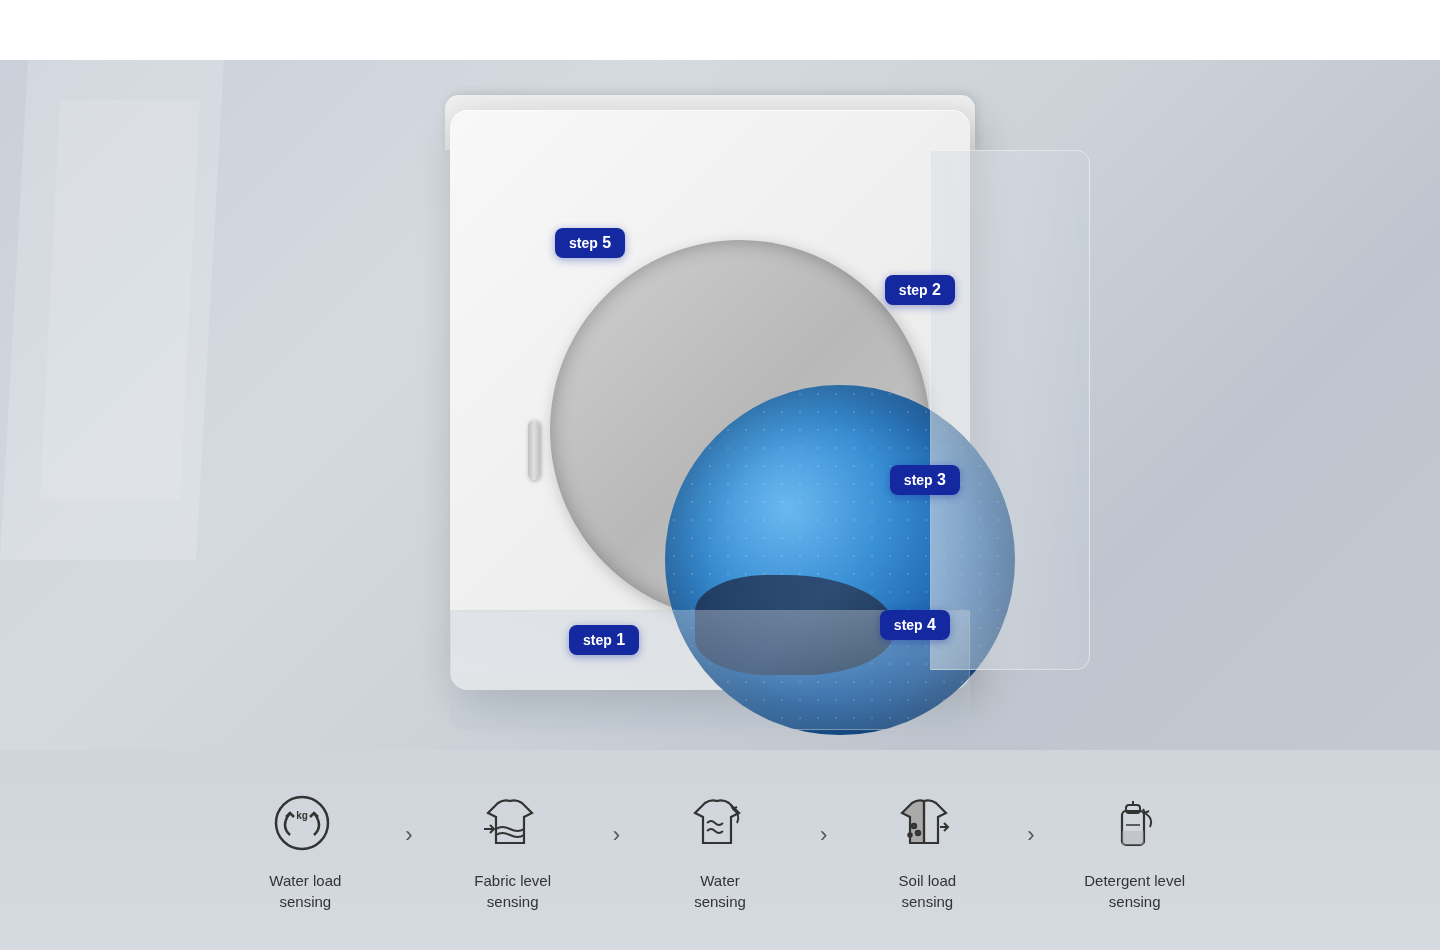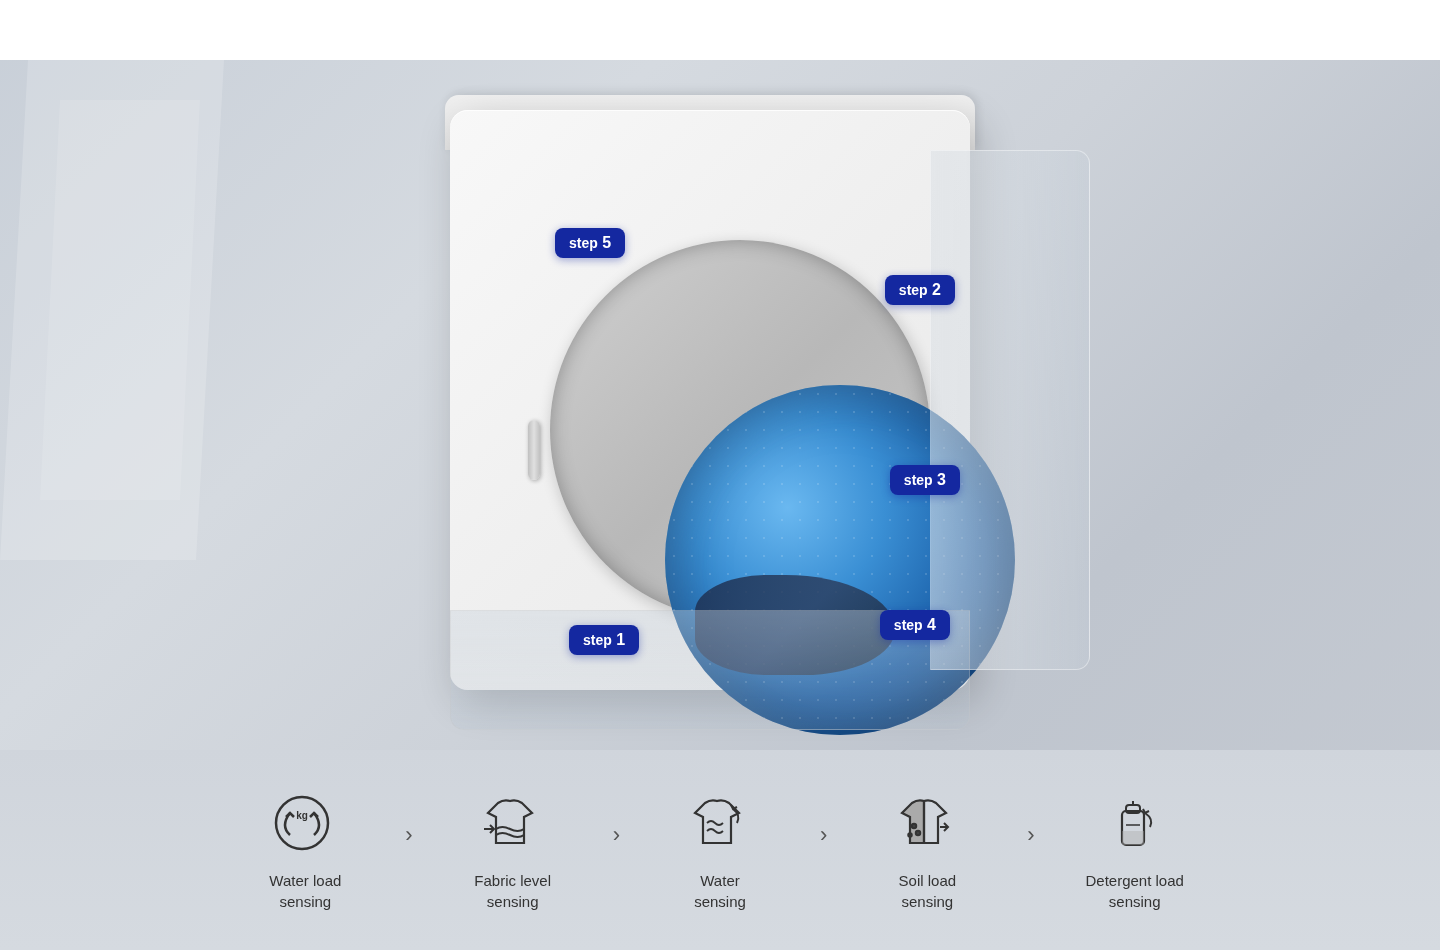--- a/index.html
+++ b/index.html
@@ -495,18 +495,18 @@
 
         <line x1="26" y1="34" x2="40" y2="34" stroke="#333" stroke-width="1.5"></line>
 
         <rect x="22" y="40" width="22" height="14" rx="0 0 4 4" stroke="none" fill="#aaa" opacity="0.4"></rect>
 
         <path d="M45 22 Q54 28 50 36" stroke="#333" stroke-width="2" fill="none"></path>
         <polyline points="43,18 45,22 49,20" stroke="#333" stroke-width="2" fill="none"></polyline>
       </svg>
     </div>
     <div class="sensing-label">
-      <span>Detergent load</span><br>
+      <span>Detergent level</span><br>
       <span>sensing</span>
     </div>
   </div>
 
 </div>
 
 </body></html>

